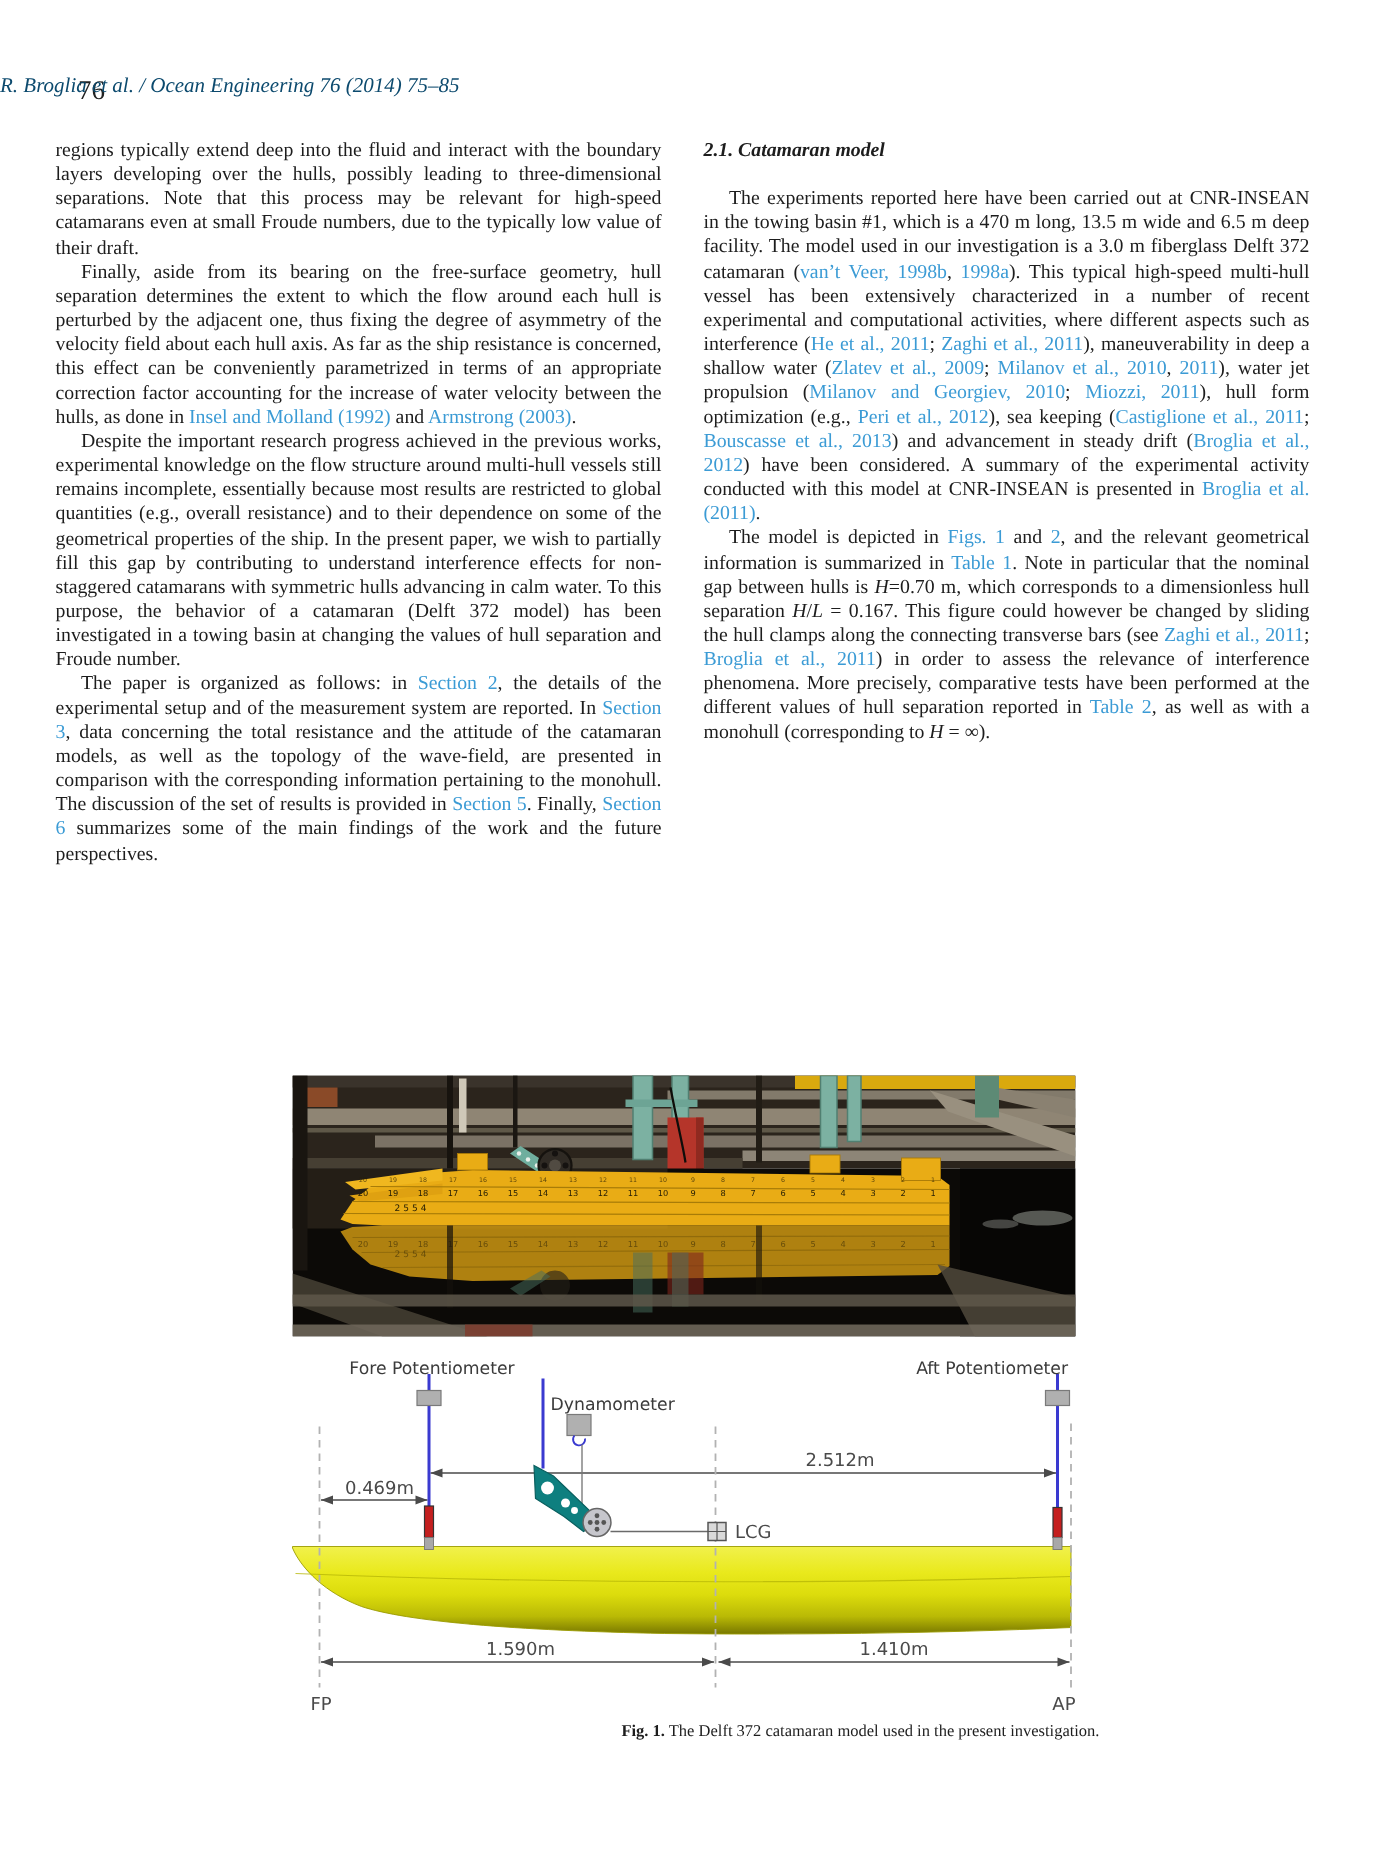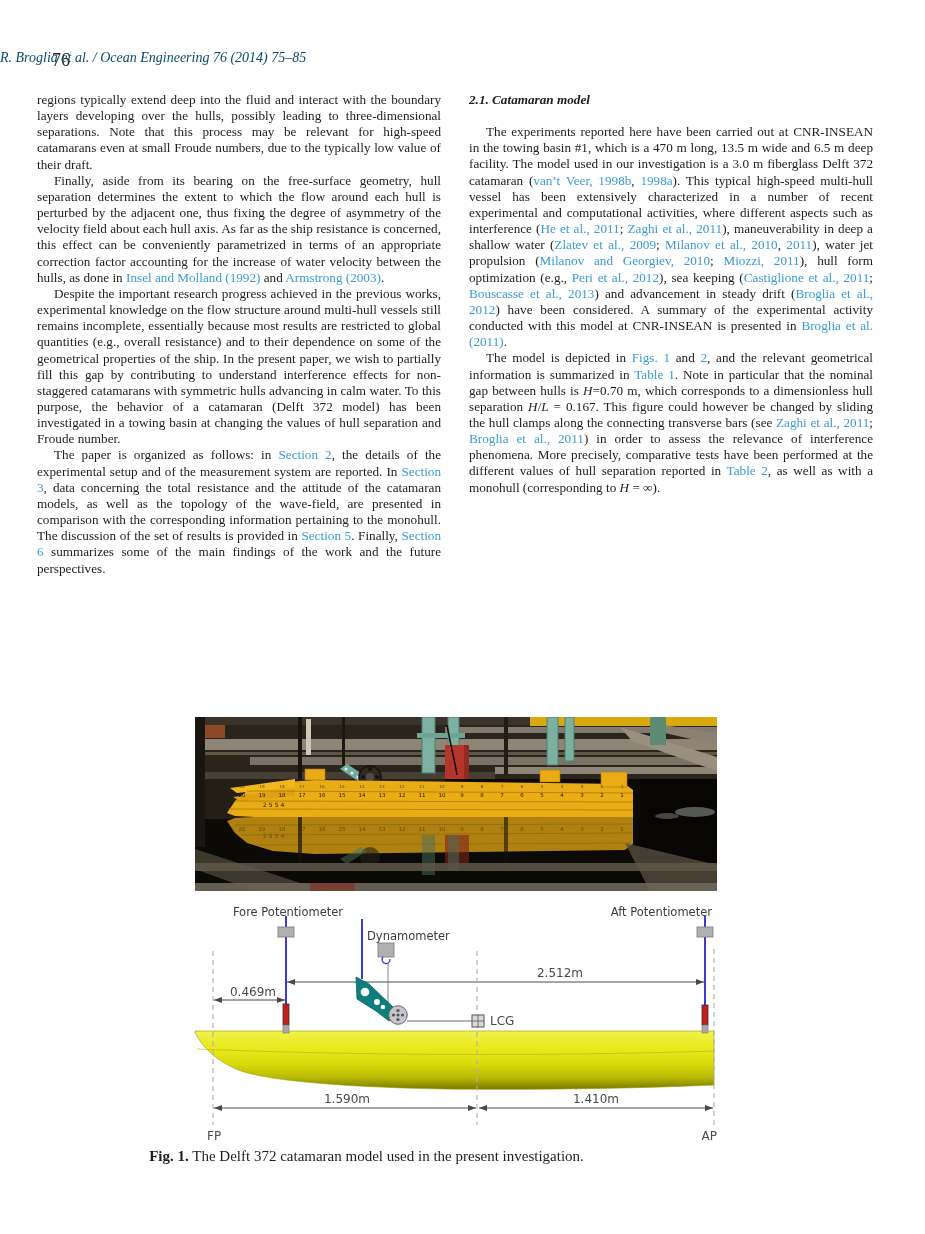--- a/index.html
+++ b/index.html
@@ -19,22 +19,22 @@
   .col p{margin:0;text-indent:17px;}
   .col p.noindent{text-indent:0;}
   h2.sec{font-size:13.4px;font-weight:bold;margin:1px 0 16px 0;text-align:left;text-indent:0;}
   h3.subsec{font-size:13.2px;font-weight:bold;font-style:italic;margin:0 0 16px 0;
             text-align:left;text-indent:0;}
   .link{color:var(--link-blue);cursor:pointer;}
   .it{font-style:italic;}
   .figure{position:absolute;left:0;top:0;width:925px;}
   .photo-svg{position:absolute;left:195px;top:717px;}
   .diagram-svg{position:absolute;left:193px;top:899px;}
-  .caption{position:absolute;left:0;top:1148px;width:733px;text-align:center;
-           font-size:15px;color:#1d1d1d;}
+  .caption{position:absolute;left:0;top:1148px;width:733px;text-align:right;
+           font-size:11px;color:#1d1d1d;}
   .caption .bd{font-weight:bold;}
   
   .dlab{font-family:"DejaVu Sans","Liberation Sans",sans-serif;font-size:11.5px;fill:#3b3b3b;}
   .dimt{font-family:"DejaVu Sans","Liberation Sans",sans-serif;font-size:12px;fill:var(--dim-gray);}
   .dim{stroke:var(--dim-gray);stroke-width:1;fill:none;}
   .arrow{fill:var(--dim-gray);}
   .dash{stroke:var(--dash-gray);stroke-width:1.2;stroke-dasharray:5 4;fill:none;}
   .pot-line{stroke:var(--pot-blue);stroke-width:2;fill:none;}
   .gray-box{fill:#b0b0b0;stroke:#7a7a7a;stroke-width:0.8;}
   .rod{fill:var(--rod-red);stroke:#333;stroke-width:0.8;}

